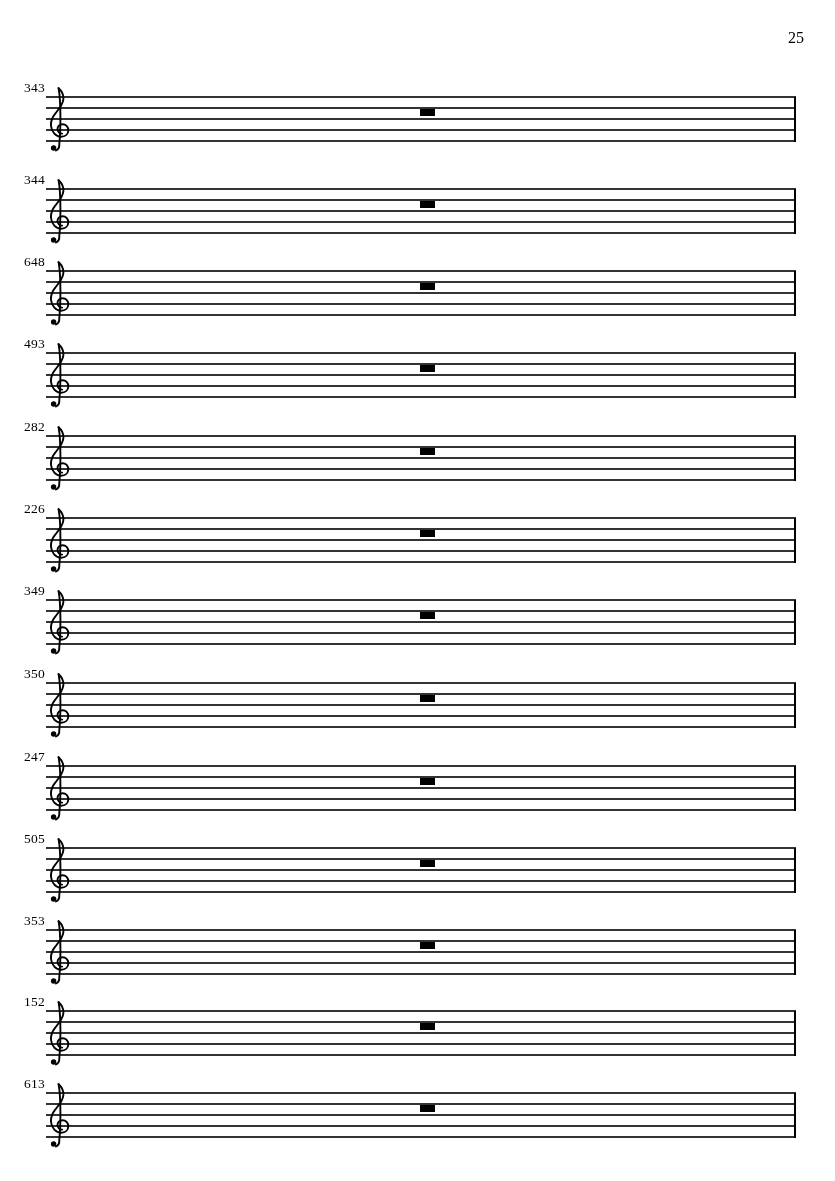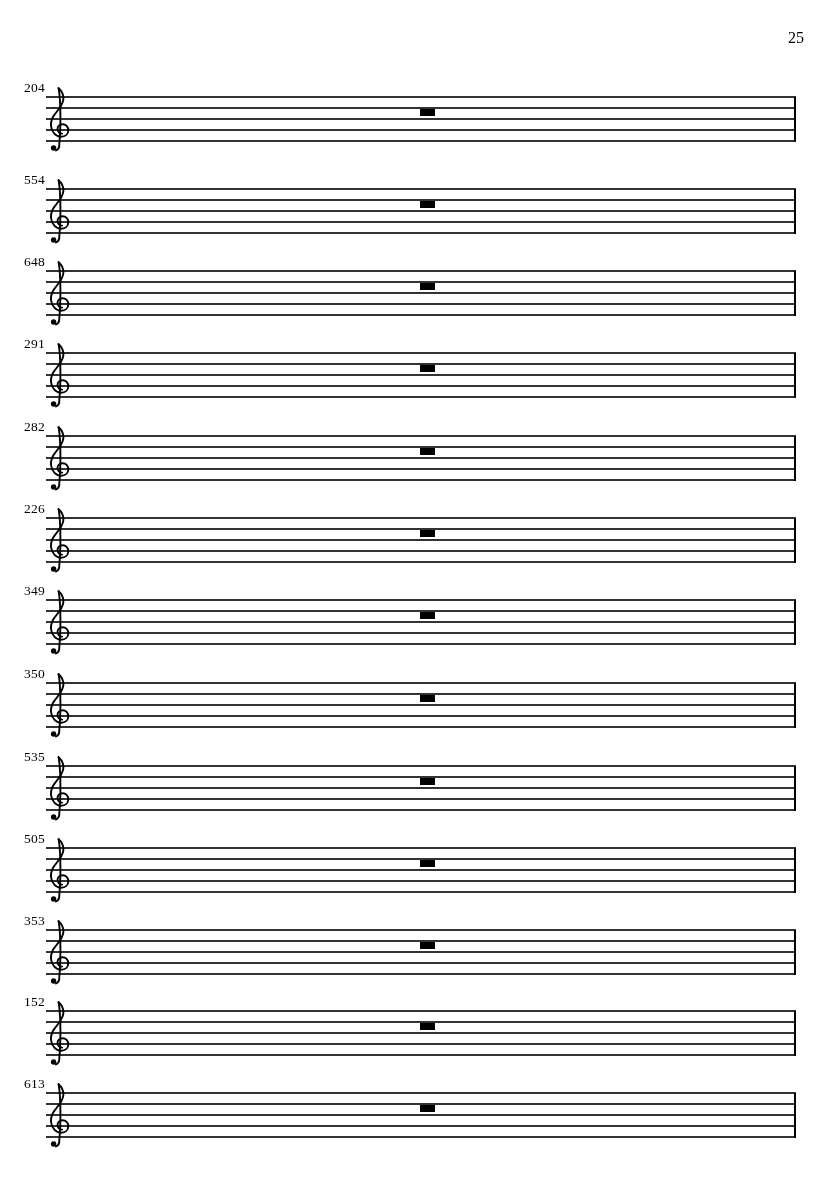--- a/index.html
+++ b/index.html
@@ -72,36 +72,36 @@
     background: #000000;
   }
 </style>
 </head>
 <body>
 
 <div class="page">
   <div class="page-number">25</div>
   <div id="systems-root">
       <div class="system" style="top: 97px;">
-        <span class="measure-number">204</span>
+        <span class="measure-number">343</span>
         <div class="staff-line" style="top: -0.7px; background: rgb(51, 51, 51);"></div>
         <div class="staff-line" style="top: 10.3px; background: rgb(51, 51, 51);"></div>
         <div class="staff-line" style="top: 21.3px; background: rgb(51, 51, 51);"></div>
         <div class="staff-line" style="top: 32.3px; background: rgb(51, 51, 51);"></div>
         <div class="staff-line" style="top: 43.3px; background: rgb(51, 51, 51);"></div>
         <svg class="clef" viewBox="0 0 23 67">
           <path d="M 8.0,63.5 C 10.4,62.4 11.5,60.0 11.3,57.0 C 12.6,44.0 13.2,16.0 10.6,1.2" fill="none" stroke="#000000" stroke-width="1.9" stroke-linecap="round" stroke-linejoin="round"></path>
           <path d="M 10.6,1.2 C 13.4,3.6 15.8,8.0 15.3,12.6 C 14.8,17.6 11.0,22.0 7.4,26.4 C 4.2,30.4 2.7,34.6 3.0,38.8 C 3.4,45.0 8.2,49.8 13.0,49.8 C 17.5,49.8 20.3,46.9 20.3,43.3 C 20.3,39.8 17.8,37.2 14.6,37.2 C 11.6,37.2 9.5,39.4 9.5,42.0 C 9.5,44.6 11.6,46.6 14.1,46.6" fill="none" stroke="#000000" stroke-width="1.9" stroke-linecap="round" stroke-linejoin="round"></path>
           <circle cx="5.6" cy="61.0" r="2.7" fill="#000000"></circle>
         </svg>
         <div class="whole-rest" style="background: rgb(0, 0, 0);"></div>
         <div class="barline" style="background: rgb(0, 0, 0);"></div>
       </div>
       <div class="system" style="top: 189px;">
-        <span class="measure-number">554</span>
+        <span class="measure-number">344</span>
         <div class="staff-line" style="top: -0.7px; background: rgb(51, 51, 51);"></div>
         <div class="staff-line" style="top: 10.3px; background: rgb(51, 51, 51);"></div>
         <div class="staff-line" style="top: 21.3px; background: rgb(51, 51, 51);"></div>
         <div class="staff-line" style="top: 32.3px; background: rgb(51, 51, 51);"></div>
         <div class="staff-line" style="top: 43.3px; background: rgb(51, 51, 51);"></div>
         <svg class="clef" viewBox="0 0 23 67">
           <path d="M 8.0,63.5 C 10.4,62.4 11.5,60.0 11.3,57.0 C 12.6,44.0 13.2,16.0 10.6,1.2" fill="none" stroke="#000000" stroke-width="1.9" stroke-linecap="round" stroke-linejoin="round"></path>
           <path d="M 10.6,1.2 C 13.4,3.6 15.8,8.0 15.3,12.6 C 14.8,17.6 11.0,22.0 7.4,26.4 C 4.2,30.4 2.7,34.6 3.0,38.8 C 3.4,45.0 8.2,49.8 13.0,49.8 C 17.5,49.8 20.3,46.9 20.3,43.3 C 20.3,39.8 17.8,37.2 14.6,37.2 C 11.6,37.2 9.5,39.4 9.5,42.0 C 9.5,44.6 11.6,46.6 14.1,46.6" fill="none" stroke="#000000" stroke-width="1.9" stroke-linecap="round" stroke-linejoin="round"></path>
           <circle cx="5.6" cy="61.0" r="2.7" fill="#000000"></circle>
         </svg>
@@ -117,21 +117,21 @@
         <div class="staff-line" style="top: 43.3px; background: rgb(51, 51, 51);"></div>
         <svg class="clef" viewBox="0 0 23 67">
           <path d="M 8.0,63.5 C 10.4,62.4 11.5,60.0 11.3,57.0 C 12.6,44.0 13.2,16.0 10.6,1.2" fill="none" stroke="#000000" stroke-width="1.9" stroke-linecap="round" stroke-linejoin="round"></path>
           <path d="M 10.6,1.2 C 13.4,3.6 15.8,8.0 15.3,12.6 C 14.8,17.6 11.0,22.0 7.4,26.4 C 4.2,30.4 2.7,34.6 3.0,38.8 C 3.4,45.0 8.2,49.8 13.0,49.8 C 17.5,49.8 20.3,46.9 20.3,43.3 C 20.3,39.8 17.8,37.2 14.6,37.2 C 11.6,37.2 9.5,39.4 9.5,42.0 C 9.5,44.6 11.6,46.6 14.1,46.6" fill="none" stroke="#000000" stroke-width="1.9" stroke-linecap="round" stroke-linejoin="round"></path>
           <circle cx="5.6" cy="61.0" r="2.7" fill="#000000"></circle>
         </svg>
         <div class="whole-rest" style="background: rgb(0, 0, 0);"></div>
         <div class="barline" style="background: rgb(0, 0, 0);"></div>
       </div>
       <div class="system" style="top: 353px;">
-        <span class="measure-number">291</span>
+        <span class="measure-number">493</span>
         <div class="staff-line" style="top: -0.7px; background: rgb(51, 51, 51);"></div>
         <div class="staff-line" style="top: 10.3px; background: rgb(51, 51, 51);"></div>
         <div class="staff-line" style="top: 21.3px; background: rgb(51, 51, 51);"></div>
         <div class="staff-line" style="top: 32.3px; background: rgb(51, 51, 51);"></div>
         <div class="staff-line" style="top: 43.3px; background: rgb(51, 51, 51);"></div>
         <svg class="clef" viewBox="0 0 23 67">
           <path d="M 8.0,63.5 C 10.4,62.4 11.5,60.0 11.3,57.0 C 12.6,44.0 13.2,16.0 10.6,1.2" fill="none" stroke="#000000" stroke-width="1.9" stroke-linecap="round" stroke-linejoin="round"></path>
           <path d="M 10.6,1.2 C 13.4,3.6 15.8,8.0 15.3,12.6 C 14.8,17.6 11.0,22.0 7.4,26.4 C 4.2,30.4 2.7,34.6 3.0,38.8 C 3.4,45.0 8.2,49.8 13.0,49.8 C 17.5,49.8 20.3,46.9 20.3,43.3 C 20.3,39.8 17.8,37.2 14.6,37.2 C 11.6,37.2 9.5,39.4 9.5,42.0 C 9.5,44.6 11.6,46.6 14.1,46.6" fill="none" stroke="#000000" stroke-width="1.9" stroke-linecap="round" stroke-linejoin="round"></path>
           <circle cx="5.6" cy="61.0" r="2.7" fill="#000000"></circle>
         </svg>
@@ -192,21 +192,21 @@
         <div class="staff-line" style="top: 43.3px; background: rgb(51, 51, 51);"></div>
         <svg class="clef" viewBox="0 0 23 67">
           <path d="M 8.0,63.5 C 10.4,62.4 11.5,60.0 11.3,57.0 C 12.6,44.0 13.2,16.0 10.6,1.2" fill="none" stroke="#000000" stroke-width="1.9" stroke-linecap="round" stroke-linejoin="round"></path>
           <path d="M 10.6,1.2 C 13.4,3.6 15.8,8.0 15.3,12.6 C 14.8,17.6 11.0,22.0 7.4,26.4 C 4.2,30.4 2.7,34.6 3.0,38.8 C 3.4,45.0 8.2,49.8 13.0,49.8 C 17.5,49.8 20.3,46.9 20.3,43.3 C 20.3,39.8 17.8,37.2 14.6,37.2 C 11.6,37.2 9.5,39.4 9.5,42.0 C 9.5,44.6 11.6,46.6 14.1,46.6" fill="none" stroke="#000000" stroke-width="1.9" stroke-linecap="round" stroke-linejoin="round"></path>
           <circle cx="5.6" cy="61.0" r="2.7" fill="#000000"></circle>
         </svg>
         <div class="whole-rest" style="background: rgb(0, 0, 0);"></div>
         <div class="barline" style="background: rgb(0, 0, 0);"></div>
       </div>
       <div class="system" style="top: 766px;">
-        <span class="measure-number">535</span>
+        <span class="measure-number">247</span>
         <div class="staff-line" style="top: -0.7px; background: rgb(51, 51, 51);"></div>
         <div class="staff-line" style="top: 10.3px; background: rgb(51, 51, 51);"></div>
         <div class="staff-line" style="top: 21.3px; background: rgb(51, 51, 51);"></div>
         <div class="staff-line" style="top: 32.3px; background: rgb(51, 51, 51);"></div>
         <div class="staff-line" style="top: 43.3px; background: rgb(51, 51, 51);"></div>
         <svg class="clef" viewBox="0 0 23 67">
           <path d="M 8.0,63.5 C 10.4,62.4 11.5,60.0 11.3,57.0 C 12.6,44.0 13.2,16.0 10.6,1.2" fill="none" stroke="#000000" stroke-width="1.9" stroke-linecap="round" stroke-linejoin="round"></path>
           <path d="M 10.6,1.2 C 13.4,3.6 15.8,8.0 15.3,12.6 C 14.8,17.6 11.0,22.0 7.4,26.4 C 4.2,30.4 2.7,34.6 3.0,38.8 C 3.4,45.0 8.2,49.8 13.0,49.8 C 17.5,49.8 20.3,46.9 20.3,43.3 C 20.3,39.8 17.8,37.2 14.6,37.2 C 11.6,37.2 9.5,39.4 9.5,42.0 C 9.5,44.6 11.6,46.6 14.1,46.6" fill="none" stroke="#000000" stroke-width="1.9" stroke-linecap="round" stroke-linejoin="round"></path>
           <circle cx="5.6" cy="61.0" r="2.7" fill="#000000"></circle>
         </svg>

